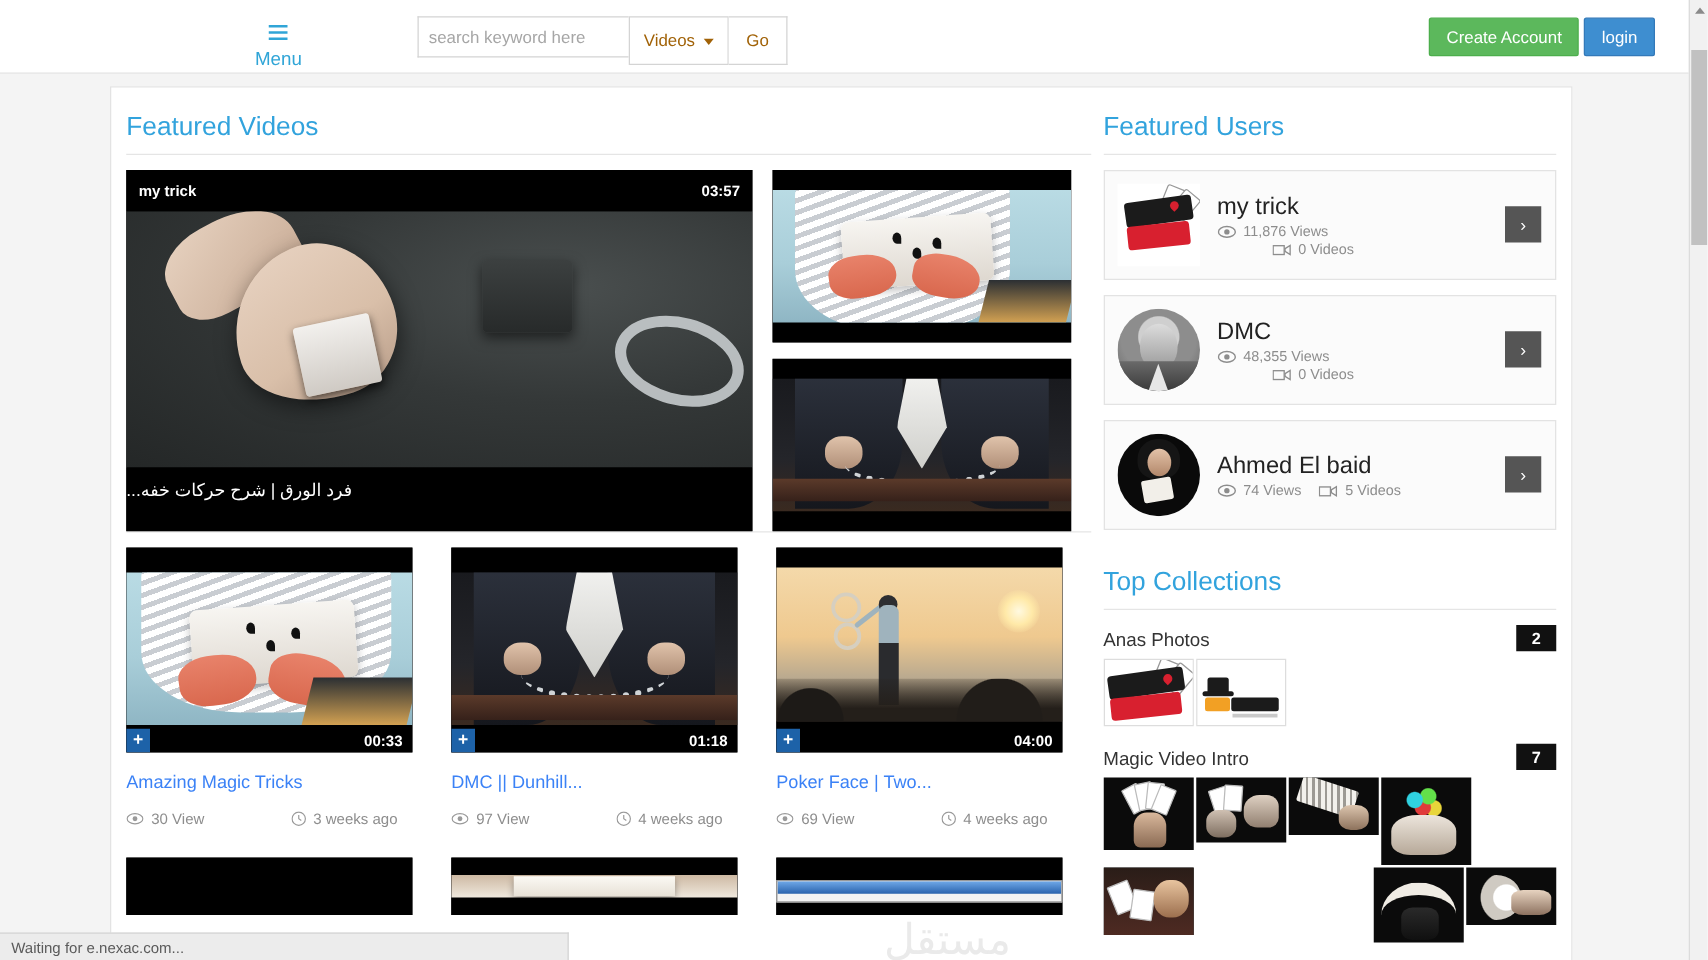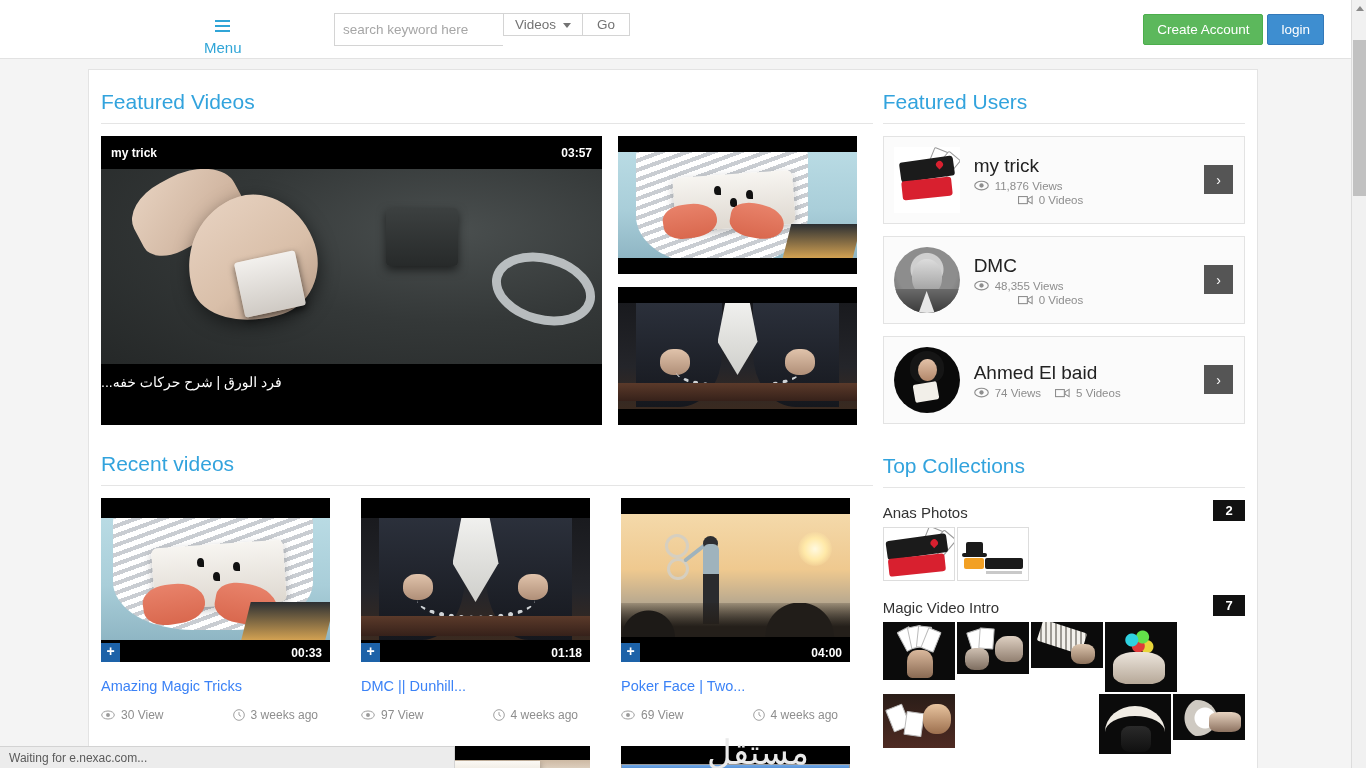--- a/index.html
+++ b/index.html
@@ -63,25 +63,25 @@
     border-right: none;
     padding: 0 8px;
     font-size: 13.5px;
     color: #555;
     background: #fff;
     outline: none;
     font-family: "Liberation Sans", sans-serif;
   }
   .search-input::placeholder { color: #a6a6a6; }
   .sel-btn, .go-btn {
-    height: 23px;
+    height: 39px;
     border: 1px solid #d4d4d4;
     background: #fff;
     display: flex; align-items: center; justify-content: center;
-    font-size: 13.5px; color: #737373;
+    font-size: 13.5px; color: #a16207;
     cursor: pointer;
     padding: 0 11px;
     gap: 5px;
     white-space: nowrap;
   }
   .go-btn { border-left: none; padding: 0 14px; }
 
   .auth { position: absolute; right: 27px; top: 14px; display: flex; gap: 4px; }
   .btn-create {
     background: #5cb85c; color: #fff; border: 1px solid #4cae4c;
@@ -122,21 +122,21 @@
     position: relative; width: 501px; height: 289px;
     background: #000; overflow: hidden; cursor: pointer;
   }
   .feat-main .bar-top {
     position: absolute; top: 0; left: 0; right: 0; height: 33px;
     background: #000; display: flex; align-items: center;
     justify-content: space-between; padding: 0 10px;
     color: #fff; font-size: 12px; font-weight: bold; z-index: 3;
   }
   .feat-main .bar-bottom {
-    position: absolute; bottom: 0; left: 0; right: 0; height: 61px;
+    position: absolute; bottom: 0; left: 0; right: 0; height: 51px;
     background: #000; z-index: 3;
     display: flex; align-items: flex-start; padding: 10px 12px 0 0;
     justify-content: flex-end;
     color: #fff; font-size: 14px; direction: rtl;
   }
   .feat-main .bar-bottom span { padding-right: 185px; }
 
   
   .art-main { position: absolute; inset: 0; }
   .art-main .table {
@@ -584,21 +584,20 @@
                     <div class="handA"></div>
                     <div class="handB"></div>
                     <div class="chain"></div>
                     <div class="deskline"></div>
                   </div>
                 </div>
               </div>
             </div>
           </div>
 
-          <h2 class="sec-title" style="margin-top:27px;">Recent videos</h2>
           <div class="hr"></div>
 
           <div class="recent-grid">
 
             <div class="vcard">
               <div class="vthumb">
                 <div class="art-cards">
                   <div class="inner" style="top:20px;bottom:22px">
                     <div class="shirt" style="width:200px;left:12px;"></div>
                     <div class="fan" style="left:52px;top:26px;width:132px;height:62px"></div>

